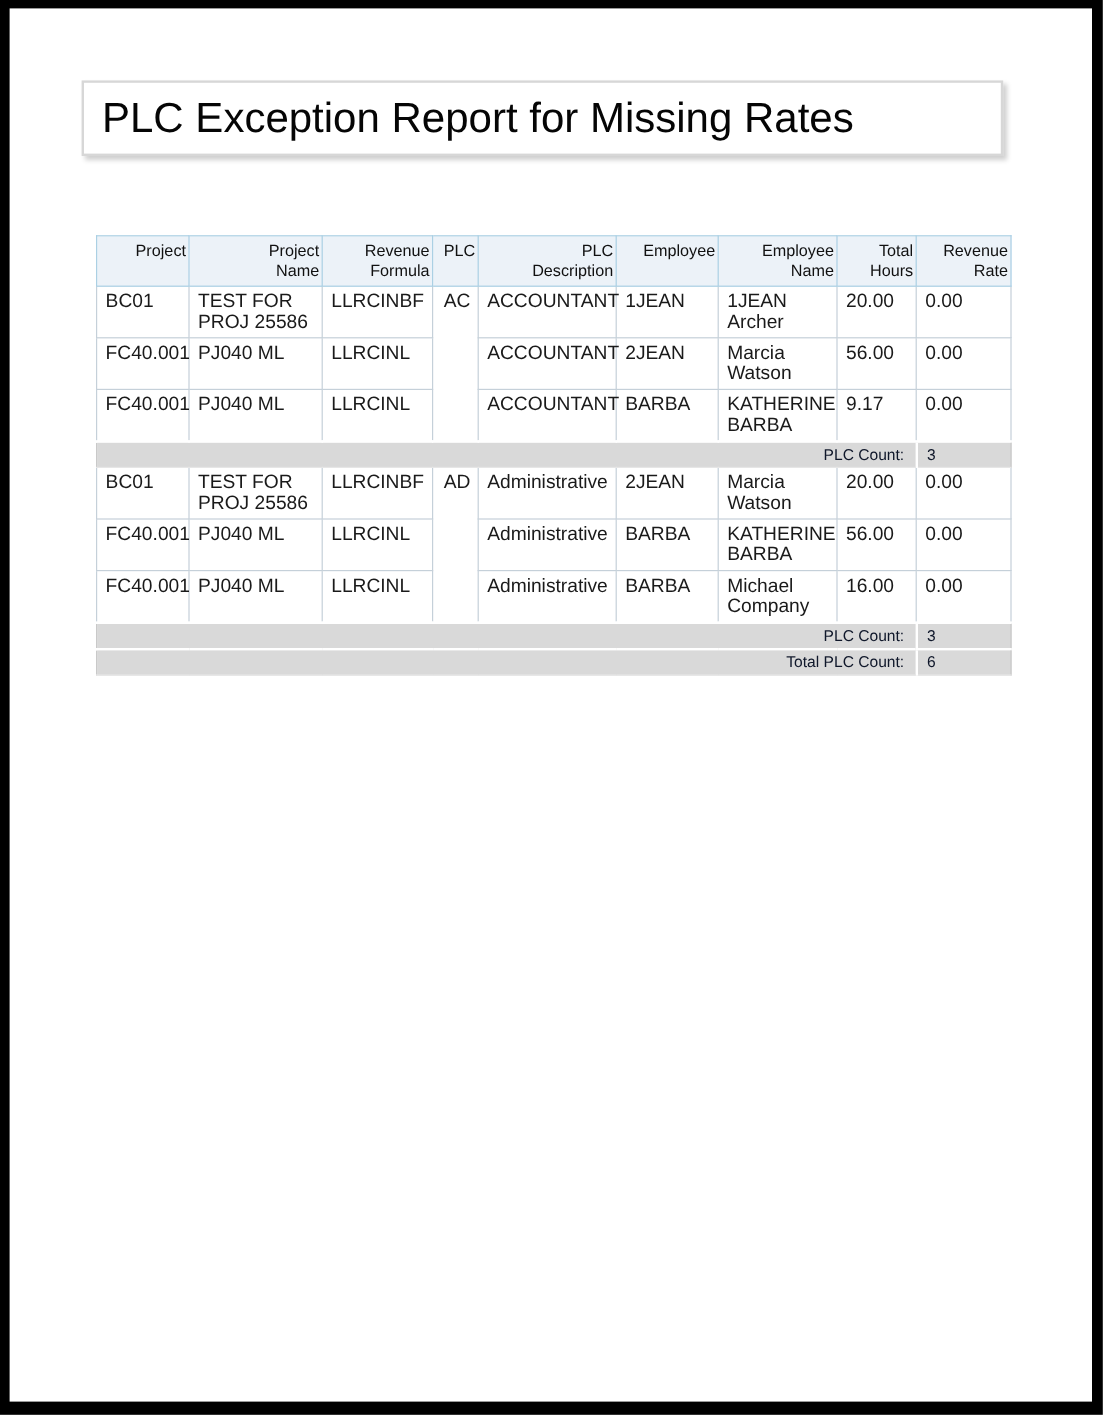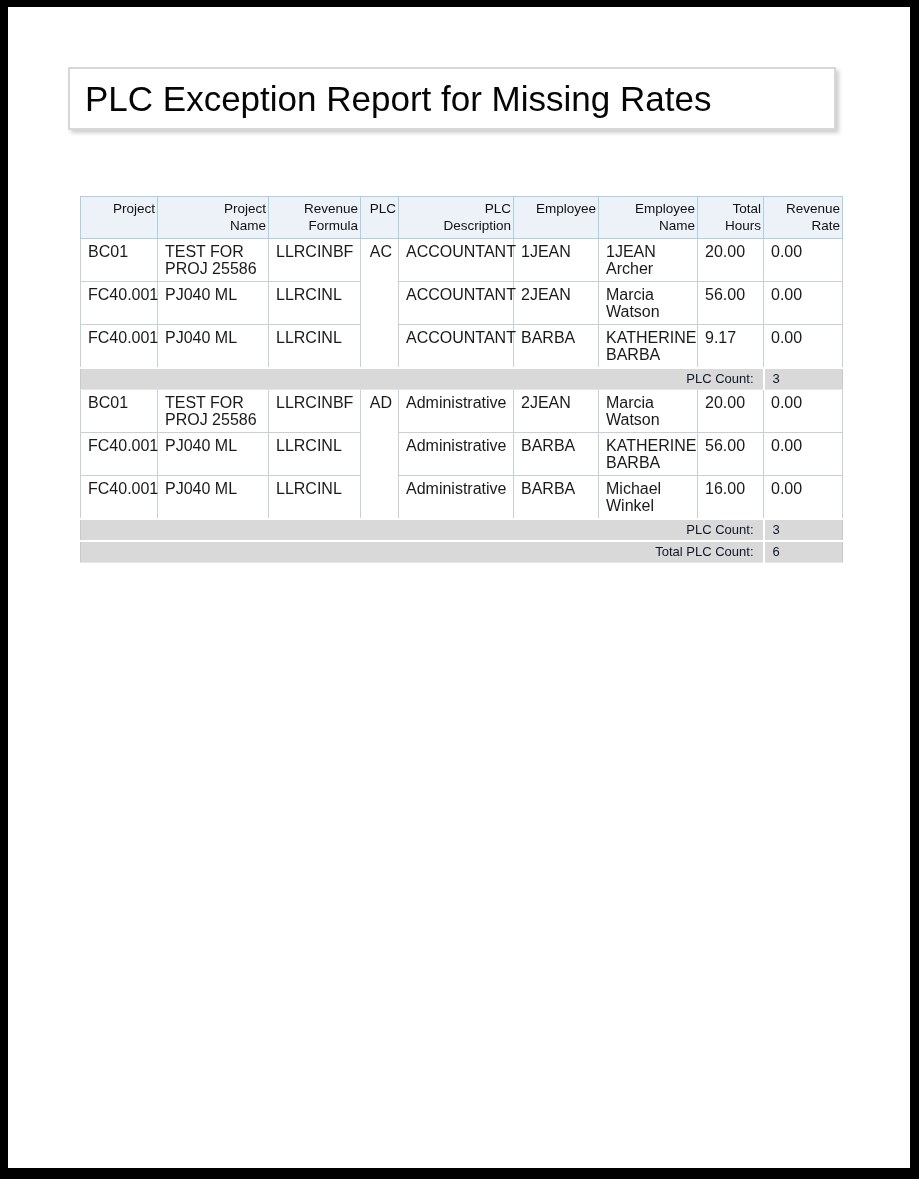--- a/index.html
+++ b/index.html
@@ -207,21 +207,21 @@
           <td class="c-num">56.00</td>
           <td class="c-num">0.00</td>
         </tr>
         <tr>
           <td>FC40.001</td>
           <td class="wrap">PJ040 ML</td>
           <td>LLRCINL</td>
           <td>Administrative</td>
           <td>BARBA</td>
           <td class="wrap">Michael
-Winkel</td>
+Company</td>
           <td class="c-num">16.00</td>
           <td class="c-num">0.00</td>
         </tr>
         <tr class="summary">
           <td colspan="8" class="sum-label">PLC Count:</td>
           <td class="sum-value">3</td>
         </tr>
         <tr class="summary">
           <td colspan="8" class="sum-label">Total PLC Count:</td>
           <td class="sum-value">6</td>

